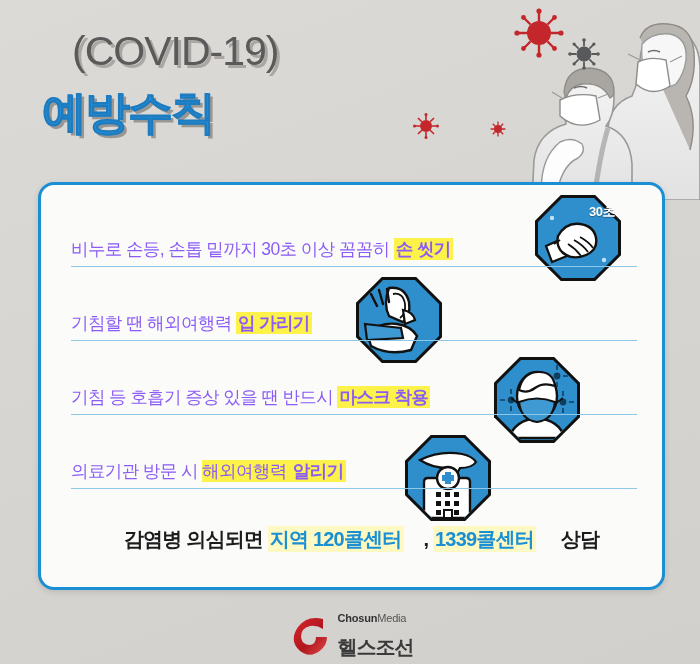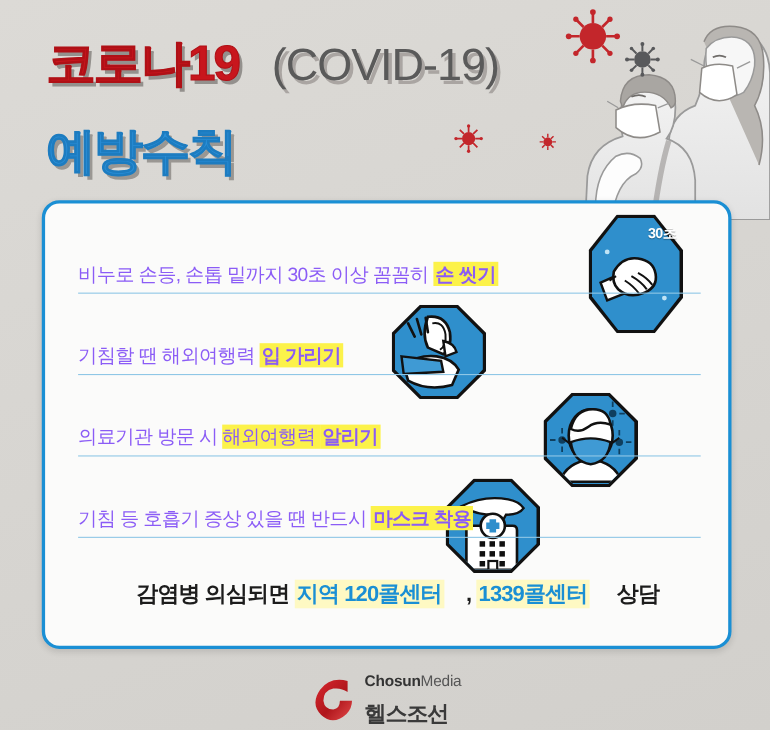--- a/index.html
+++ b/index.html
@@ -26,21 +26,21 @@
   .hl-gray {
     font-size:41px; font-weight:normal; color:#5a5a5a;
     letter-spacing:-1px; text-shadow:3px 3px 0 rgba(110,105,102,.45);
     margin-left:2px;
     padding-left:28px;
   }
   .hl-blue {
     font-size:45px; font-weight:bold; color:#2a8fd8;
     letter-spacing:-2px; text-shadow:3px 3px 0 rgba(90,85,82,.5);
     -webkit-text-stroke:1px #1d7cc0;
-    margin-top:20px; display:block;
+    margin-top:8px; display:block;
   }
 
   
   .card {
     position:absolute; left:38px; top:182px; width:627px; height:408px;
     background:#fbfbfa; border:3px solid #1a8fd4; border-radius:16px;
     box-shadow:0 2px 6px rgba(0,0,0,.12);
     overflow:hidden;
   }
   .tips { position:absolute; left:30px; top:22px; width:566px; }
@@ -75,21 +75,21 @@
     text-shadow:0 1px 1px rgba(0,0,0,.35);
   }
 
   
   .footer {
     position:absolute; left:0; right:0; top:606px; height:58px;
     display:flex; align-items:center; justify-content:center; gap:9px;
   }
   .logo-swoosh { width:42px; height:44px; }
   .logo-text { line-height:1; }
-  .logo-top { font-size:14px; color:#555; letter-spacing:-.2px; }
+  .logo-top { font-size:11px; color:#555; letter-spacing:-.2px; }
   .logo-top b { color:#333; font-weight:bold; }
   .logo-main {
     font-size:20px; font-weight:bold; color:#3a3a3a;
     letter-spacing:-1px; margin-top:13px;
   }
 </style>
 </head>
 <body>
 
 <div class="poster">
@@ -170,29 +170,28 @@
 
   <svg style="position:absolute;left:489px;top:120px;width:18px;height:18px;" viewBox="0 0 18 18">
     <g fill="#c3262b" stroke="#c3262b" stroke-width="1.3">
       <circle cx="9" cy="9" r="4" stroke="none"></circle>
       <path d="M9 5V1.6M9 13v3.4M5 9H1.6M13 9h3.4M6.2 6.2L3.8 3.8M11.8 11.8l2.4 2.4M11.8 6.2l2.4-2.4M6.2 11.8l-2.4 2.4"></path>
     </g>
   </svg>
 
   <div class="headline">
     <div class="hl-row">
-      <span class="hl-red">코로나19</span>
       <span class="hl-gray">(COVID-19)</span>
     </div>
     <span class="hl-blue">예방수칙</span>
   </div>
 
   <div class="card">
 
-    <div class="oct-wrap" style="left:494px;top:10px;width:86px;height:108px;">
+    <div class="oct-wrap" style="left:494px;top:10px;width:86px;height:86px;">
       <div class="oct-border"></div>
       <div class="oct-in">
         <svg viewBox="0 0 80 80" style="width:100%;height:100%;">
           <circle cx="14" cy="20" r="2.2" fill="#bfe3f5"></circle>
           <circle cx="66" cy="62" r="2.2" fill="#bfe3f5"></circle>
           <path d="M8 48 L26 40 L34 56 L14 64 Z" fill="#fff" stroke="#111" stroke-width="2.2"></path>
           <path d="M20 38 q8 -14 22 -12 q14 2 16 14 q2 12 -10 17 q-14 6 -24 -3 q-6 -6 -4 -16 Z" fill="#fff" stroke="#111" stroke-width="2.4"></path>
           <path d="M30 46 q8 5 13 12 M36 42 q9 5 14 12 M42 39 q9 5 13 11" stroke="#111" stroke-width="1.8" fill="none"></path>
           <path d="M16 46 L22 42" stroke="#111" stroke-width="2"></path>
         </svg>
@@ -275,28 +274,28 @@
 
       <div class="tip">
         <div class="tip-text">
           <span>기침할 땐 해외여행력 </span><span class="bold">입 가리기</span>
         </div>
         <div class="rule"></div>
       </div>
 
       <div class="tip">
         <div class="tip-text">
-          <span>의료기관 방문 시 </span><span class="hl">해외여행력 </span><span class="bold">알리기</span>
+          <span>기침 등 호흡기 증상 있을 땐 반드시 </span><span class="bold">마스크 착용</span>
         </div>
         <div class="rule"></div>
       </div>
 
       <div class="tip">
         <div class="tip-text">
-          <span>기침 등 호흡기 증상 있을 땐 반드시 </span><span class="bold">마스크 착용</span>
+          <span>의료기관 방문 시 </span><span class="hl">해외여행력 </span><span class="bold">알리기</span>
         </div>
         <div class="rule"></div>
       </div>
 
     </div>
 
     <div class="cta">
       <span class="plain">감염병 의심되면 </span><span class="mark">지역 120콜센터</span><span class="plain">, </span><span class="mark">1339콜센터</span><span class="plain"> 상담</span>
     </div>
 

